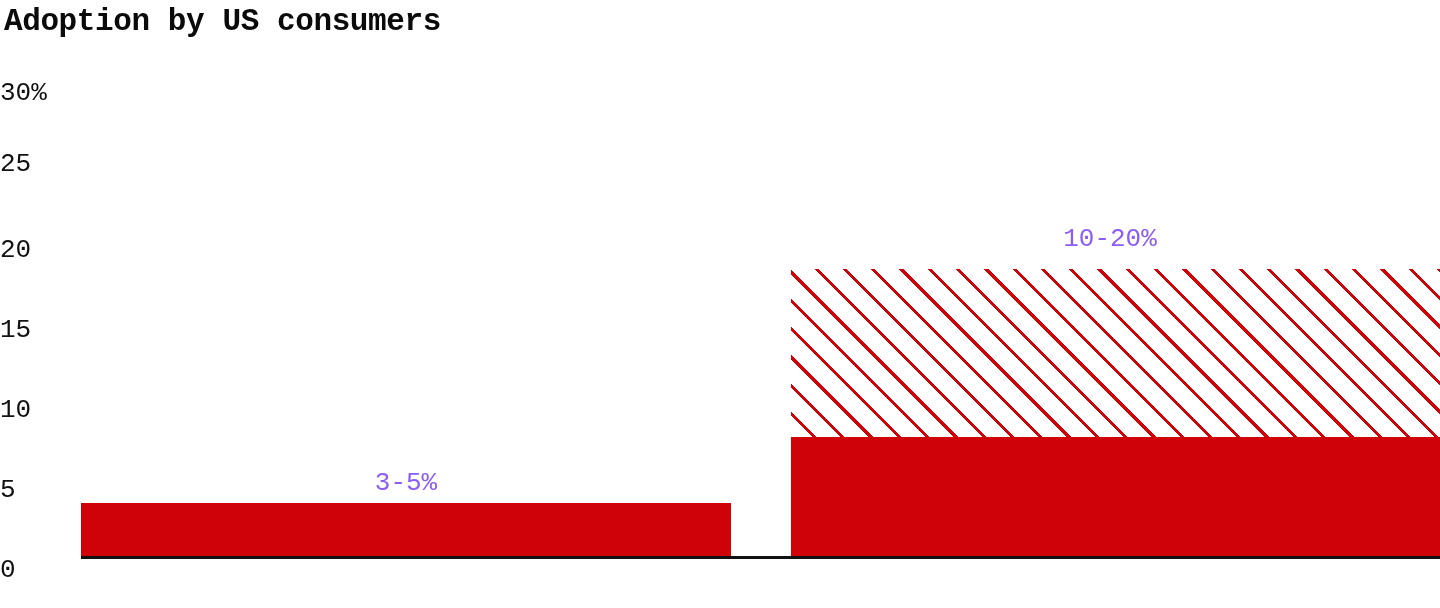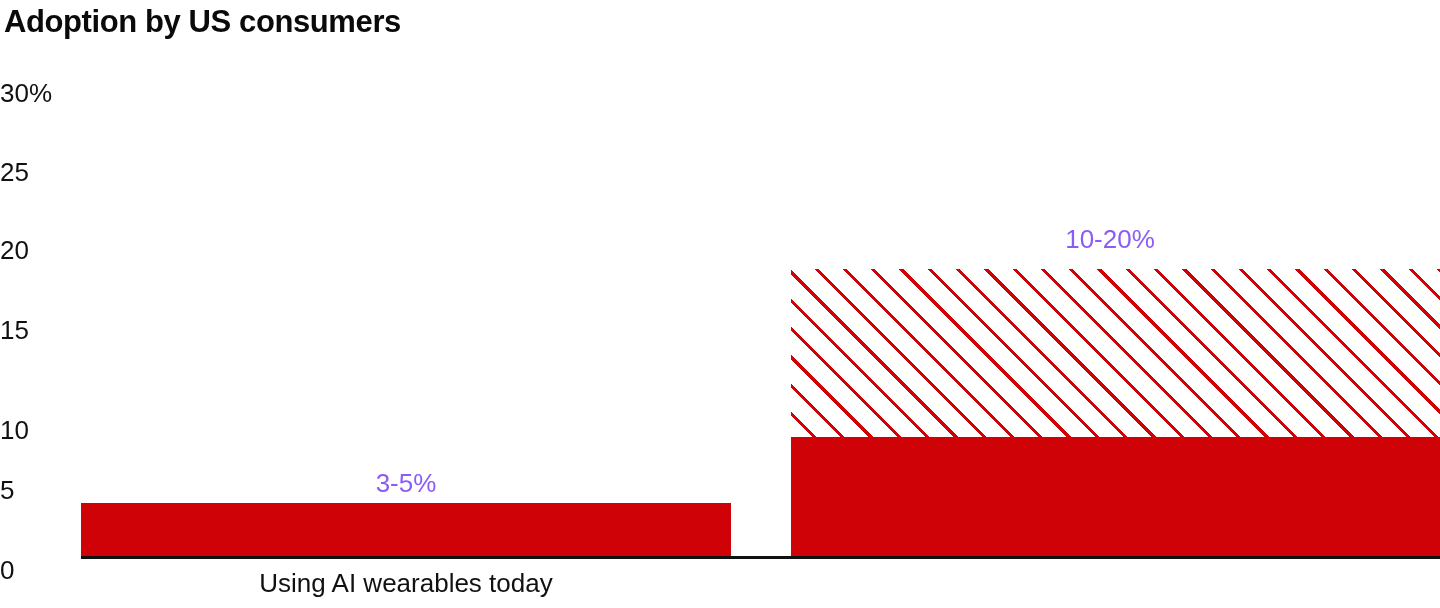--- a/index.html
+++ b/index.html
@@ -14,20 +14,21 @@
     color: #111111;
     overflow: hidden;
     position: relative;
   }
 
   .chart-root {
     position: absolute;
     inset: 0;
     width: 1440px;
     height: 444px;
+    font-family: Liberation Mono, monospace;
   }
 
   
   .chart-title {
     position: absolute;
     left: 4px;
     top: 2px;
     font-size: 31px;
     font-weight: bold;
     letter-spacing: -0.4px;
@@ -118,40 +119,39 @@
 </style>
 </head>
 <body>
 
 <div class="chart-root">
 
   <div class="chart-title">Adoption by US consumers</div>
 
   <div class="y-axis">
     <div class="y-tick" style="top: 10px;">30%</div>
-    <div class="y-tick" style="top: 89px; margin-left: 28px;">25</div>
+    <div class="y-tick" style="top: 81px; margin-left: 28px;">25</div>
     <div class="y-tick" style="top: 167px;">20</div>
     <div class="y-tick" style="top: 247px;">15</div>
-    <div class="y-tick" style="top: 327px; margin-top: 20px;">10</div>
+    <div class="y-tick" style="top: 327px;">10</div>
     <div class="y-tick" style="top: 407px;">5</div>
     <div class="y-tick" style="top: 487px;">0</div>
   </div>
 
   <div class="plot-area">
 
     <div class="bar bar-solid" style="left: 0px; width: 650px; height: 54px;"></div>
 
     <div class="bar bar-hatch" style="left: 710px; width: 649px; height: 288px;"></div>
 
     <div class="bar bar-solid" style="left: 710px; width: 649px; height: 120px;"></div>
 
   </div>
 
   <div class="axis-line"></div>
 
   <div class="value-label" style="left: 406px; top: 470px;">3-5%</div>
 
   <div class="value-label" style="left: 1110px; top: 226px;">10-20%</div>
 
-  <div class="cat-label" style="left: 406px;">Using AI wearables today</div>
 
 
 </div>
 
 </body></html>

